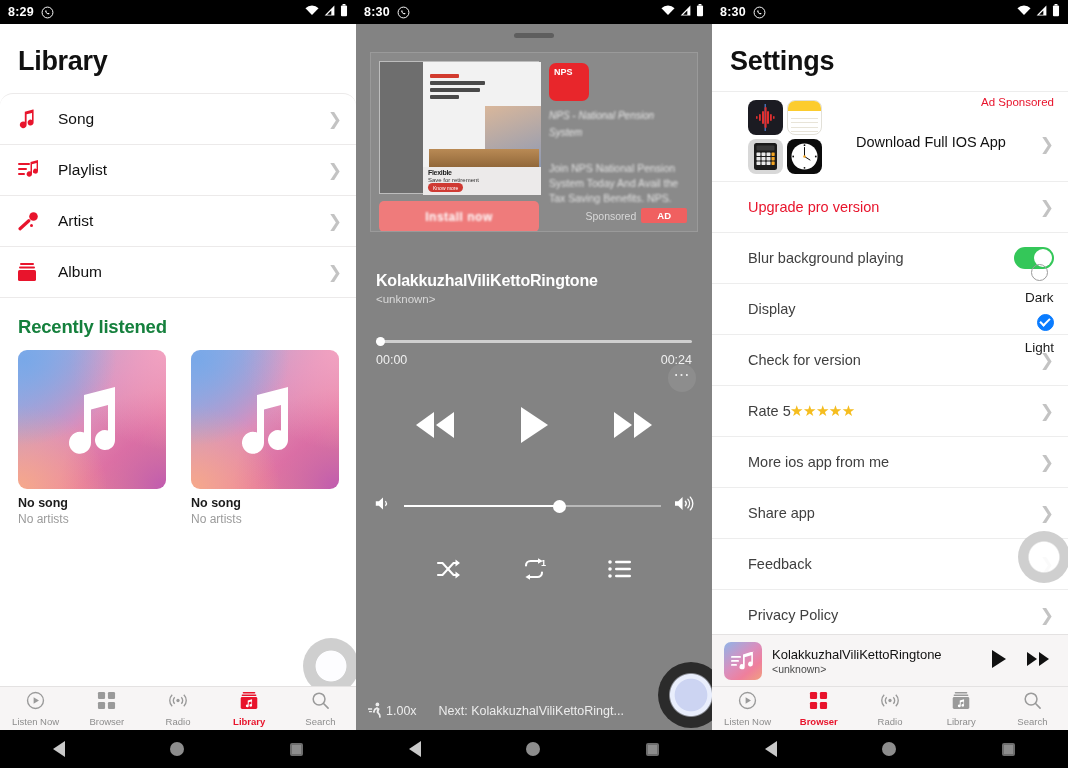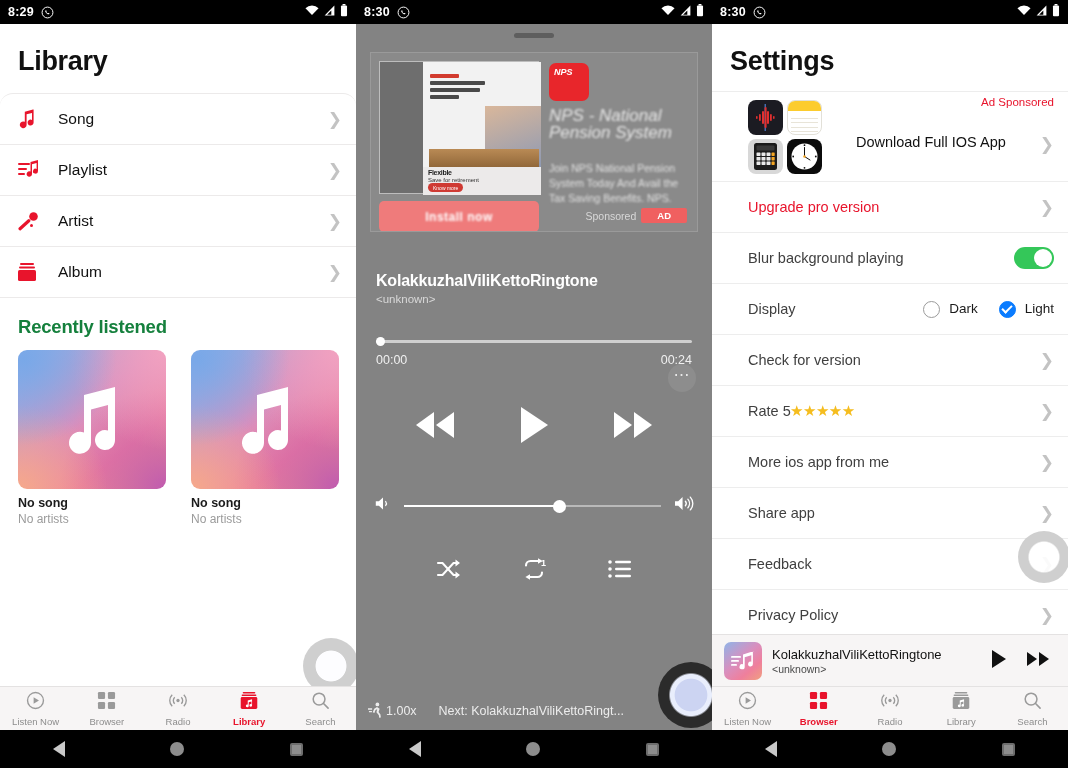--- a/index.html
+++ b/index.html
@@ -77,24 +77,24 @@
   .ad-lines i.red { background:#d23b2e; width:46%; }
   .ad-foot { position:absolute; left:0; bottom:0; width:100%; height:28px; background:#eceaea; }
   .ad-foot b { position:absolute; left:5px; top:2px; font-size:7px; color:#222; letter-spacing:-.3px;}
   .ad-foot u { position:absolute; left:5px; top:10px; font-size:6px; color:#333; text-decoration:none;}
   .ad-pill { position:absolute; left:5px; bottom:3px; background:#cf3a33; color:#fff;
     font-size:5px; padding:1.5px 5px; border-radius:6px; }
   .ad-cta { position:absolute; left:8px; top:148px; width:160px; height:31px; border-radius:5px;
     background:#ef7b7b; display:flex; align-items:center; justify-content:center; }
   .ad-cta span { color:#fff; font-size:12px; font-weight:bold; filter:blur(1.1px); letter-spacing:.5px; }
   .ad-right { position:absolute; left:178px; top:10px; right:10px; }
-  .ad-logo { width:40px; height:38px; border-radius:7px; background:#e8262b; position:relative;font-style:italic; }
+  .ad-logo { width:40px; height:38px; border-radius:7px; background:#e8262b; position:relative; }
   .ad-logo .lg { position:absolute; inset:5px; color:#fff; font-size:9px; font-weight:bold;
     line-height:9px; filter:blur(.7px); }
-  .ad-title { color:#e6e6e6; font-size:17px; line-height:17px; margin-top:6px;
+  .ad-title { color:#e6e6e6; font-size:10px; line-height:17px; margin-top:6px;
     filter:blur(.9px); font-weight:500;font-style:italic; }
   .ad-desc { color:#e2e2e2; font-size:10.5px; line-height:15px; margin-top:20px; filter:blur(.9px); }
   .ad-sp { position:absolute; right:10px; bottom:8px; display:flex; align-items:center; gap:5px; }
   .ad-sp .txt { color:#d8d8d8; font-size:10.5px; }
   .ad-sp .tag { background:#f06060; color:#fff; font-size:9.5px; font-weight:bold; padding:2px 16px; border-radius:2px; }
 
   .np-title { color:#fff; font-size:16px; font-weight:bold; padding:40px 18px 0 20px; letter-spacing:-.2px; }
   .np-sub { color:#d8d8d8; font-size:11.5px; padding:3px 20px 0 20px; }
   .np-more { position:absolute; right:16px; top:340px; width:28px;height:28px;border-radius:50%;
     background:#8d8d8d; color:#e9e9e9; font-size:16px; text-align:center; line-height:22px; letter-spacing:1px;}
@@ -122,21 +122,21 @@
   .srow .lbl.red { color:#e8142c; }
   .adrow { height:90px; align-items:flex-start; padding-top:8px; }
   .ios-grid { width:74px; height:74px; display:grid; grid-template-columns:35px 35px;
     grid-template-rows:35px 35px; gap:4px; }
   .ios-ic { width:35px; height:35px; border-radius:8px; overflow:hidden; position:relative; }
   .adspon { position:absolute; right:14px; top:4px; color:#e8142c; font-size:11.5px; }
   .adrow .mid { flex:1; text-align:center; font-size:14.5px; color:#111; padding-top:34px; }
   .adrow .ch { padding-top:36px; }
   .switch { width:40px; height:22px; border-radius:11px; background:#34c759; position:relative; }
   .switch .kn { position:absolute; right:2px; top:2px; width:18px;height:18px;border-radius:50%;background:#fff; }
-  .radios { display:flex; align-items:flex-start; gap:9px; }
+  .radios { display:flex; align-items:center; gap:9px;flex-direction:column; }
   .radio { width:17px;height:17px;border-radius:50%;border:1.6px solid #9b9b9b; }
   .radio.on { background:#0a7cff; border-color:#0a7cff; display:flex;align-items:center;justify-content:center; }
   .radio.on:after { content:""; width:8px;height:4px; border-left:2px solid #fff;border-bottom:2px solid #fff;
     transform:rotate(-45deg); margin-top:-2px; }
   .rlbl { font-size:13.5px; color:#1a1a1a; }
   .stars { color:#f5bd1f; font-size:15px; letter-spacing:-.5px; margin-left:4px; }
 
   .mini { position:absolute; left:0; bottom:82px; width:356px; height:52px; background:#f7f5f5;
     border-top:1px solid #e4e2e2; display:flex; align-items:center; padding:0 12px; gap:10px; }
   .mini .art2 { width:38px;height:38px;border-radius:7px;position:relative;overflow:hidden;

